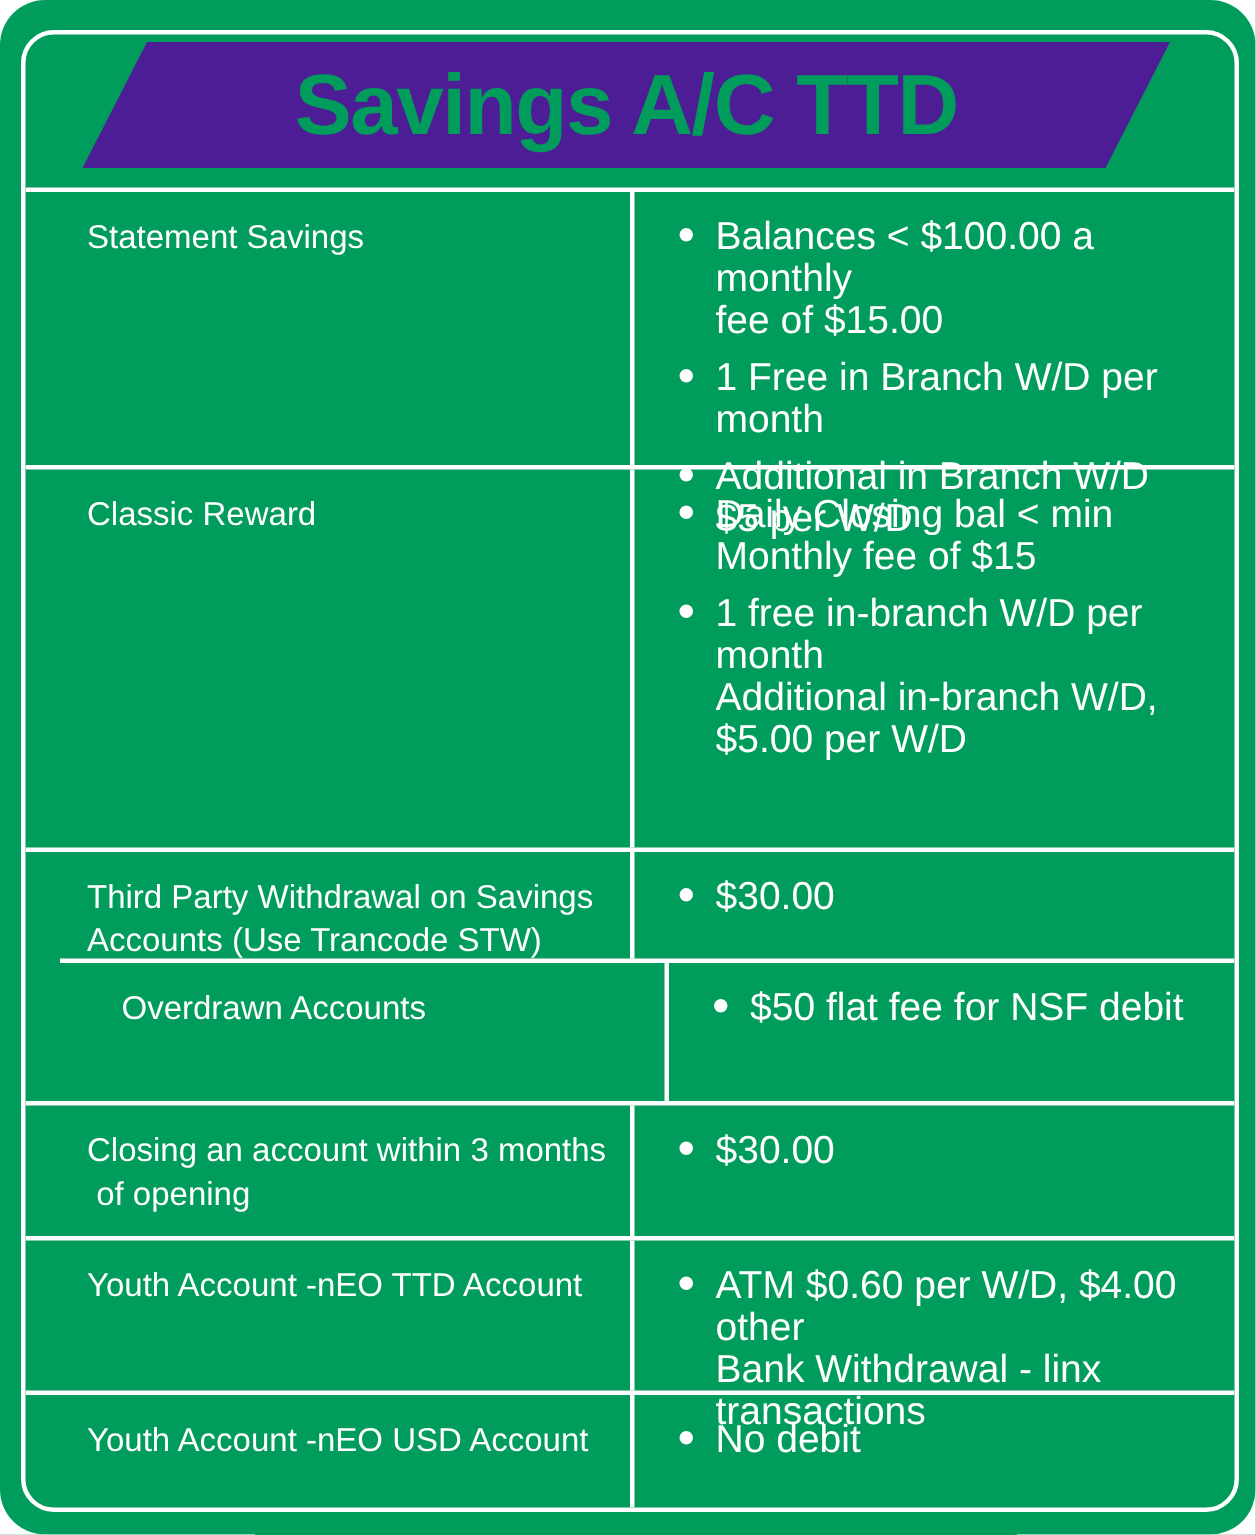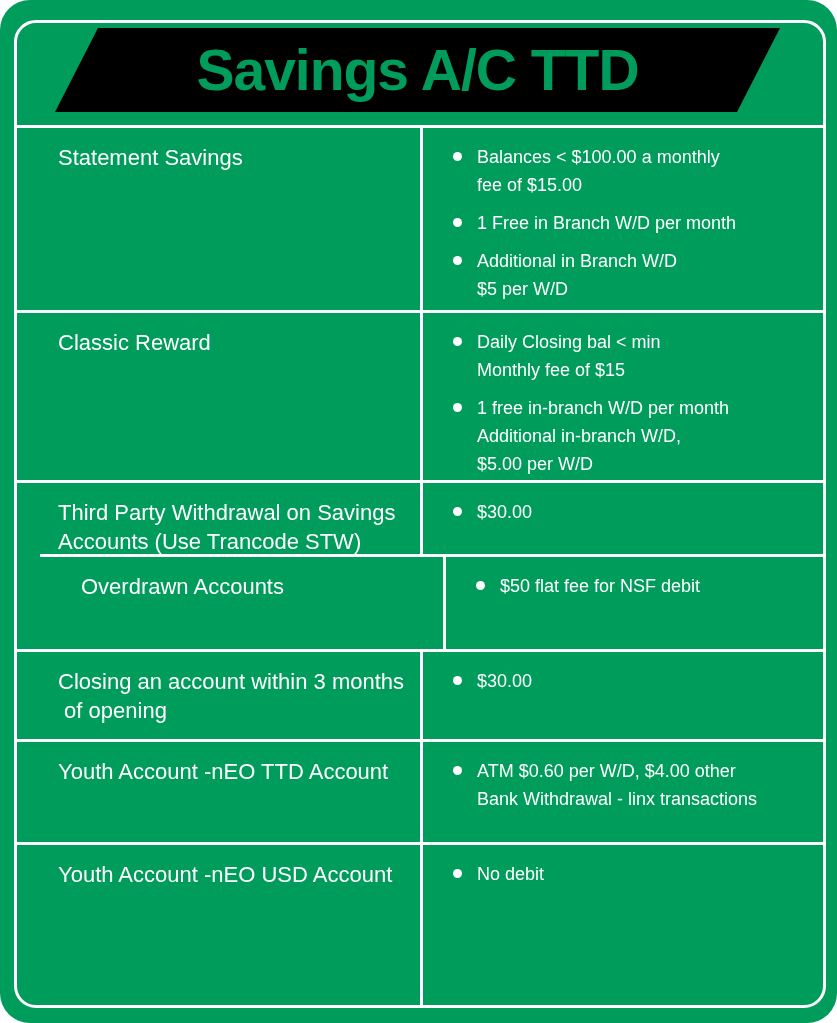--- a/index.html
+++ b/index.html
@@ -34,21 +34,21 @@
     height: 102px;
     flex: 0 0 auto;
   }
   .row {
     display: flex;
     border-top: 3px solid #ffffff;
     box-sizing: border-box;
     flex: 0 0 auto;
   }
   .row.r1 { height: 185px; }
-  .row.r2 { height: 170px; }
+  .row.r2 { height: 255px; }
   .row.r3 { height: 74px; }
   .row.r4 { height: 95px; margin-left: 23px; }
   .row.r5 { height: 90px; }
   .row.r6 { height: 103px; }
   .row.r7 { flex: 1 1 auto; justify-content: flex-end; }
   .cell {
     box-sizing: border-box;
     color: #ffffff;
   }
   .cell.label {
@@ -71,32 +71,32 @@
   .dot {
     flex: 0 0 9px;
     width: 9px;
     height: 9px;
     margin-top: 9px;
     margin-right: 15px;
     border-radius: 50%;
     background: #ffffff;
   }
   .bullet-text {
-    font-size: 18px;
+    font-size: 26px;
     line-height: 28px;
     white-space: pre-line;
   }
   
   .banner {
     position: absolute;
     left: 55px;
     top: 28px;
     width: 725px;
     height: 84px;
-    background: #000000;
+    background: #4c1d95;
     clip-path: polygon(43px 0, 100% 0, calc(100% - 43px) 100%, 0 100%);
     display: flex;
     align-items: center;
     justify-content: center;
   }
   .banner h1 {
     margin: 0;
     color: #009C5B;
     font-size: 57px;
     font-weight: bold;

